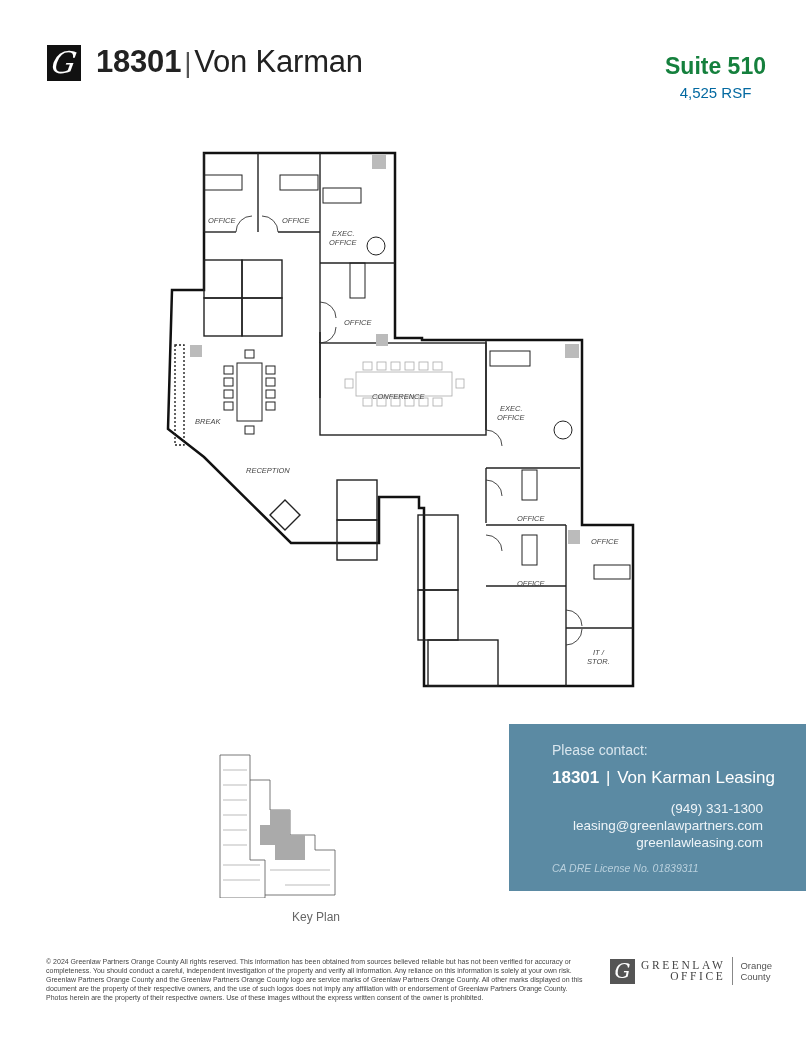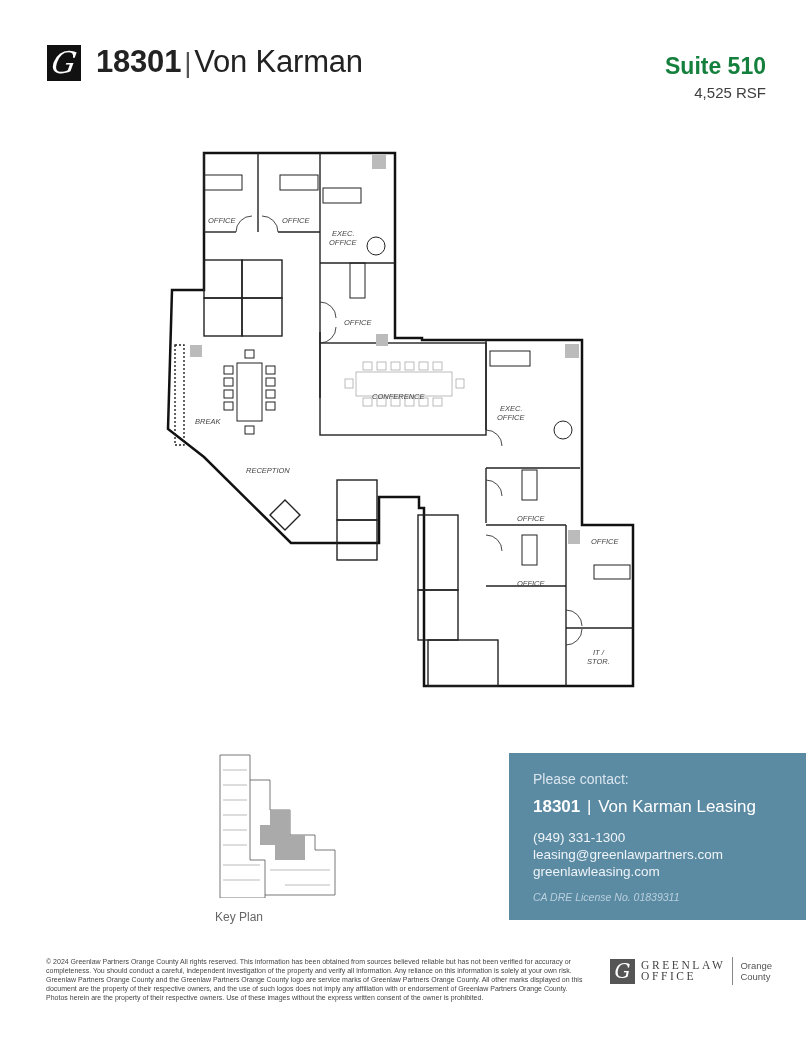--- a/index.html
+++ b/index.html
@@ -9,42 +9,42 @@
   .logo-mark { position: absolute; left: 47px; top: 45px; width: 34px; height: 36px; background: #111; display: flex; align-items: center; justify-content: center; }
   .logo-mark span { color: #fff; font-family: "DejaVu Serif", serif; font-style: italic; font-size: 30px; line-height: 1; transform: skewX(-10deg); }
 
   .title { position: absolute; left: 96px; top: 44px; font-size: 31px; color: #222; white-space: nowrap; letter-spacing: -0.2px; }
   .title .num { font-weight: bold; }
   .title .sep { color: #555; font-weight: normal; margin: 0 3px; font-size: 28px; }
   .title .street { font-weight: normal; color: #222; }
 
   .suite { position: absolute; right: 40px; top: 53px; text-align: right; }
   .suite .suite-name { font-size: 23px; font-weight: bold; color: #15803d; }
-  .suite .rsf { font-size: 15px; color: #404040; margin-top: 4px; }
+  .suite .rsf { font-size: 15px; color: #0369a1; margin-top: 4px; text-align: center; }
 
   .floorplan { position: absolute; left: 160px; top: 140px; width: 480px; height: 560px; font-style: italic; }
   .floorplan svg text { font-family: "Liberation Sans", sans-serif; font-size: 7.5px; fill: #444; }
 
   .keyplan { position: absolute; left: 215px; top: 750px; width: 125px; height: 148px; }
-  .keyplan-label { position: absolute; left: 215px; top: 910px; width: 125px; text-align: left; font-size: 12px; color: #666; }
-
-  .contact { position: absolute; left: 509px; top: 753px; width: 297px; height: 167px; background: #5b8aa3; color: #fff; padding: 18px 24px; }
+  .keyplan-label { position: absolute; left: 215px; top: 910px; width: 125px; text-align: right; font-size: 12px; color: #666; }
+
+  .contact { position: absolute; left: 509px; top: 724px; width: 297px; height: 167px; background: #5b8aa3; color: #fff; padding: 18px 43px; }
   .contact .please { font-size: 14px; color: #d9e6ee; font-weight: normal; }
   .contact .leasing { font-size: 17px; margin-top: 10px; white-space: nowrap; }
   .contact .leasing b { font-weight: bold; }
   .contact .leasing .sep { margin: 0 2px; }
-  .contact .lines { margin-top: 12px; font-size: 13.5px; line-height: 17px; color: #eef4f8; }
+  .contact .lines { margin-top: 12px; font-size: 13.5px; line-height: 17px; color: #eef4f8; text-align: right; }
   .contact .license { margin-top: 11px; font-size: 10.5px; color: #b9d0dd; font-style: italic; }
 
   .disclaimer { position: absolute; left: 46px; top: 958px; width: 540px; font-size: 7px; line-height: 8.9px; color: #444; }
 
   .footer-logo { position: absolute; left: 610px; top: 956px; height: 30px; display: flex; align-items: center; }
   .footer-logo .mark { width: 25px; height: 25px; background: #555; display: flex; align-items: center; justify-content: center; }
   .footer-logo .mark span { color: #fff; font-family: "DejaVu Serif", serif; font-style: italic; font-size: 20px; line-height: 1; }
-  .footer-logo .words { margin-left: 6px; font-family: "Liberation Serif", serif; color: #444; font-size: 11.5px; letter-spacing: 2.6px; line-height: 11px; }
+  .footer-logo .words { margin-left: 6px; font-family: "Liberation Serif", serif; color: #444; font-size: 11.5px; letter-spacing: 2.6px; line-height: 11px; text-align: right; }
   .footer-logo .divider { width: 1px; height: 28px; background: #888; margin: 0 7px; }
   .footer-logo .region { font-size: 9.5px; color: #555; line-height: 11px; }
 </style>
 </head>
 <body>
 
 <div class="logo-mark">
   <span>G</span>
 </div>
 

